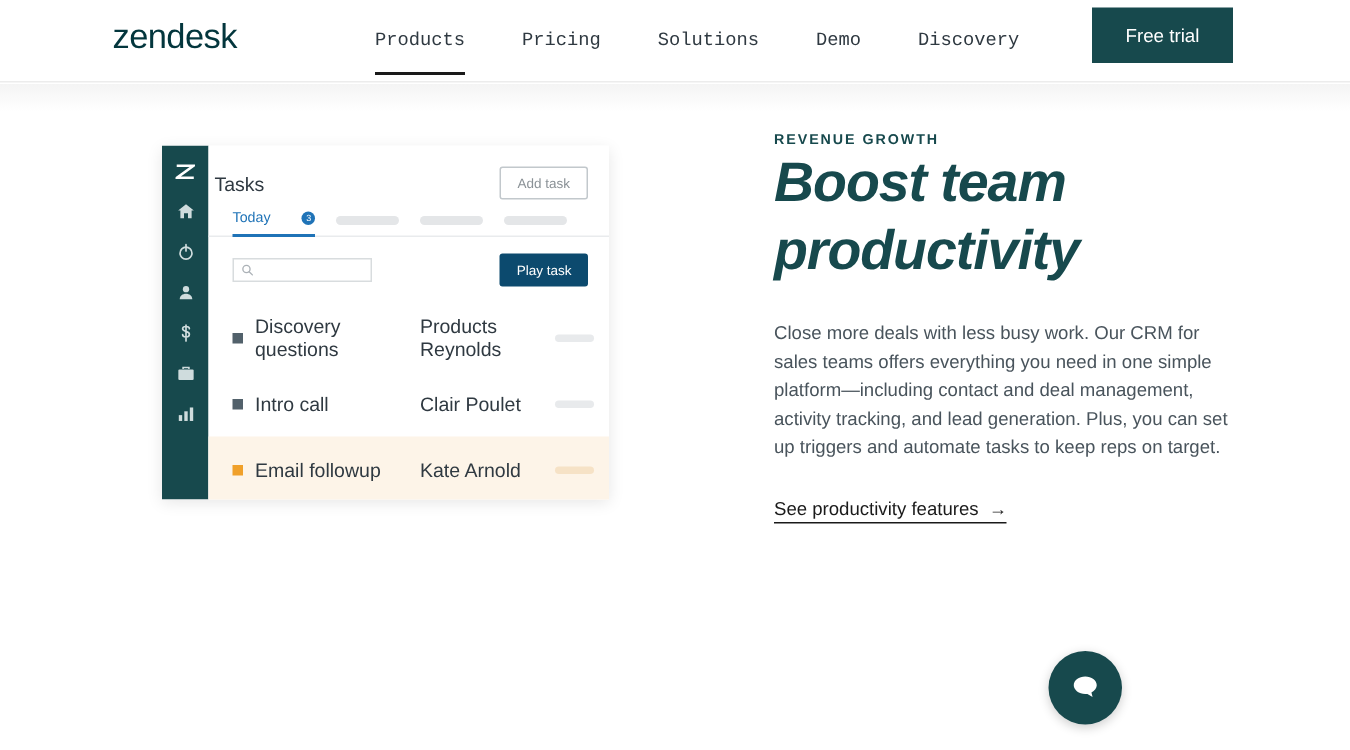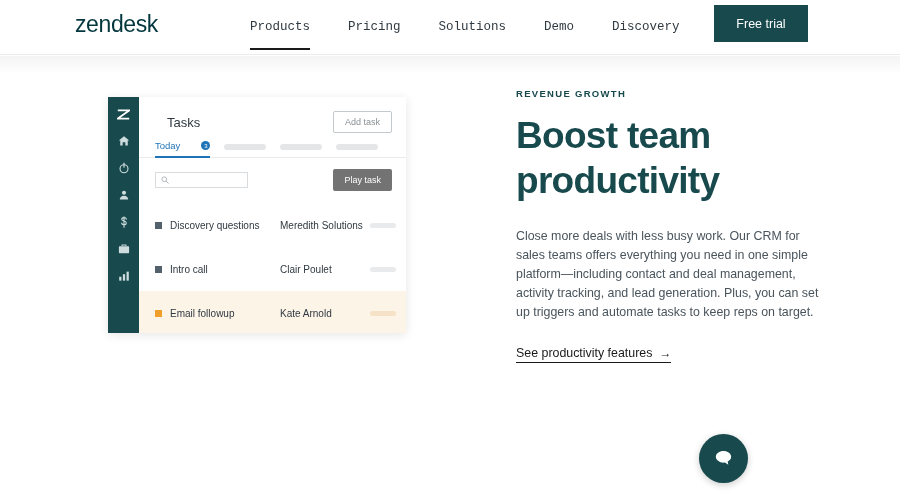--- a/index.html
+++ b/index.html
@@ -34,21 +34,21 @@
     margin-right: 38px;
     cursor: pointer; white-space: nowrap; font-family: Liberation Mono, monospace;
   }
   .nav-item:last-child { margin-right: 0; }
   .nav-item.active::after {
     content: ""; position: absolute;
     left: 0; right: 0; bottom: -14px;
     height: 2px; background: #1a1a1a;
   }
   .free-trial {
-    position: absolute; right: 92px; top: 5px;
+    position: absolute; right: 78px; top: 5px;
     width: 94px; height: 37px;
     background: #17494D; color: #ffffff;
     font-size: 12.5px; font-weight: 400;
     display: flex; align-items: center; justify-content: center;
     cursor: pointer; border: none;
     font-family: "Liberation Sans", sans-serif;
   }
 
   
   .band {
@@ -76,21 +76,21 @@
     margin-bottom: 11px;
     display: flex; align-items: center; justify-content: center;
     color: #cfdcdd; cursor: pointer;
   }
   .mock-sidebar .sb-icon svg { display: block; }
 
   .mock-body { flex: 1; position: relative; background: #ffffff; }
 
   .mock-titlebar {
     display: flex; align-items: center; justify-content: space-between;
-    padding: 14px 16px 0 28px;
+    padding: 14px 16px 0 4px;
   }
   .mock-title { font-size: 13px; color: #2f3941; font-weight: 400; }
   .add-task {
     border: 1px solid #c2c8cc; background: #fff;
     color: #8a9196; font-size: 9px;
     padding: 5px 11px; cursor: pointer; border-radius: 2px;
     font-family: "Liberation Sans", sans-serif;
   }
 
   .mock-tabs {
@@ -126,52 +126,52 @@
     display: flex; align-items: center; padding-left: 5px;
     cursor: text;
   }
   .search-box svg { opacity: 0.55; }
   .search-box input {
     border: none; outline: none; background: transparent;
     font-size: 8px; color: #68737d; margin-left: 3px; width: 70px;
     font-family: "Liberation Sans", sans-serif;
   }
   .play-task {
-    background: #737373; color: #fff;
+    background: #0c4a6e; color: #fff;
     font-size: 9px; padding: 6px 11px;
     border: none; cursor: pointer; border-radius: 2px;
     font-family: "Liberation Sans", sans-serif;
   }
 
   .task-list { margin-top: 12px; }
   .task-row {
     display: flex; align-items: center;
     height: 44px; padding: 0 12px 0 16px;
-    font-size: 10px; color: #2f3941;
+    font-size: 13px; color: #2f3941;
     cursor: pointer;
   }
   .task-row.highlight { background: #fdf4e8; }
   .task-marker { width: 7px; height: 7px; flex-shrink: 0; }
   .task-name { margin-left: 8px; width: 110px; }
   .task-owner { width: 90px; }
   .task-ghost { width: 26px; height: 5px; border-radius: 3px; background: #e8eaec; margin-left: auto; }
   .task-row.highlight .task-ghost { background: #f6e2c6; }
 
   
   .content { position: absolute; left: 516px; top: 88px; width: 320px; }
   .eyebrow {
     font-size: 9.5px; letter-spacing: 1.3px;
     color: #17494D; font-weight: bold;
     text-transform: uppercase;
   }
   .headline {
-    margin-top: 14px;
     font-size: 37px; line-height: 45px;
     color: #17494D; font-weight: bold;
     letter-spacing: -0.7px;
+    font-style: italic;
   }
   .paragraph {
     margin-top: 24px;
     font-size: 12.4px; line-height: 19px;
     color: #49545c; max-width: 305px;
   }
   .cta {
     display: inline-flex; align-items: center; gap: 7px;
     margin-top: 24px;
     font-size: 12.4px; color: #1a1a1a;
@@ -283,21 +283,21 @@
           <input type="text" placeholder="" style="">
         </div>
         <button class="play-task">Play task</button>
       </div>
 
       <div class="task-list">
 
         <div class="task-row">
           <span class="task-marker" style="background:#52616b"></span>
           <span class="task-name">Discovery questions</span>
-          <span class="task-owner">Meredith Solutions</span>
+          <span class="task-owner">Products Reynolds</span>
           <span class="task-ghost"></span>
         </div>
 
         <div class="task-row">
           <span class="task-marker" style="background:#52616b"></span>
           <span class="task-name">Intro call</span>
           <span class="task-owner">Clair Poulet</span>
           <span class="task-ghost"></span>
         </div>
 

